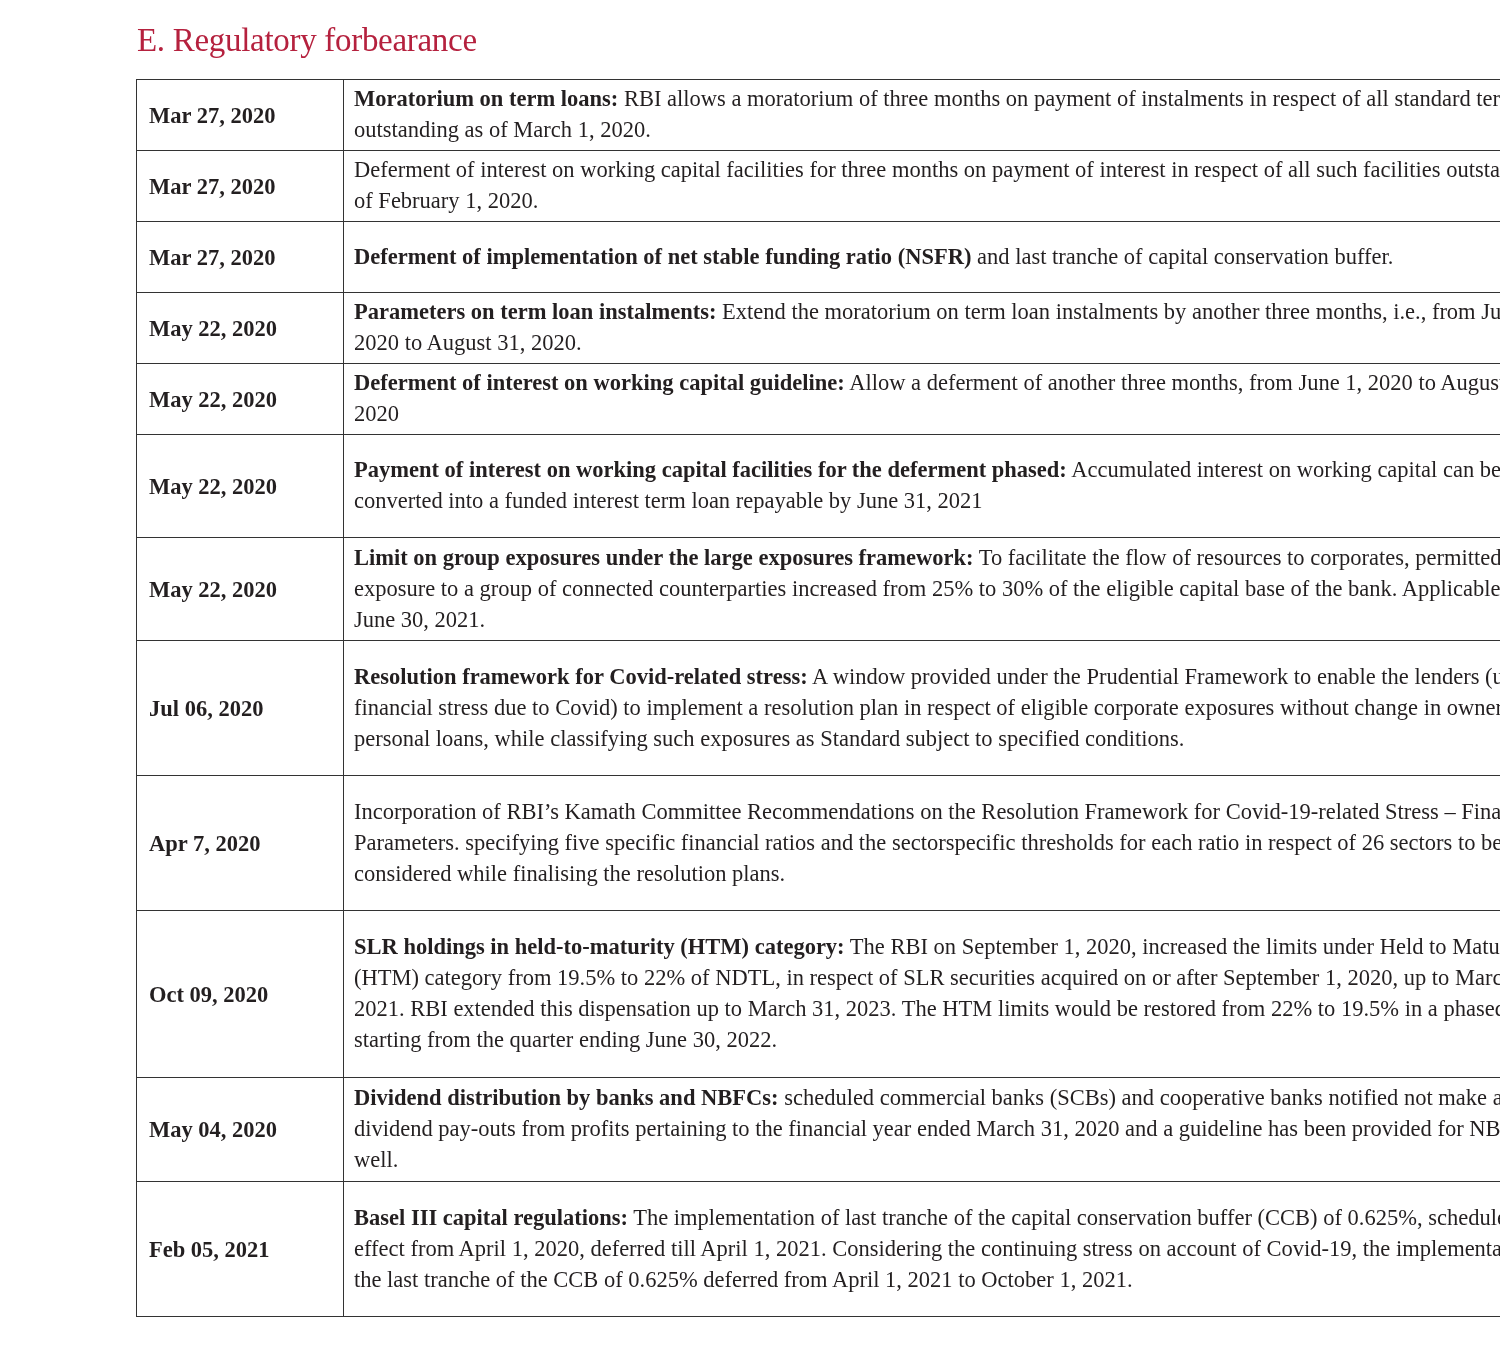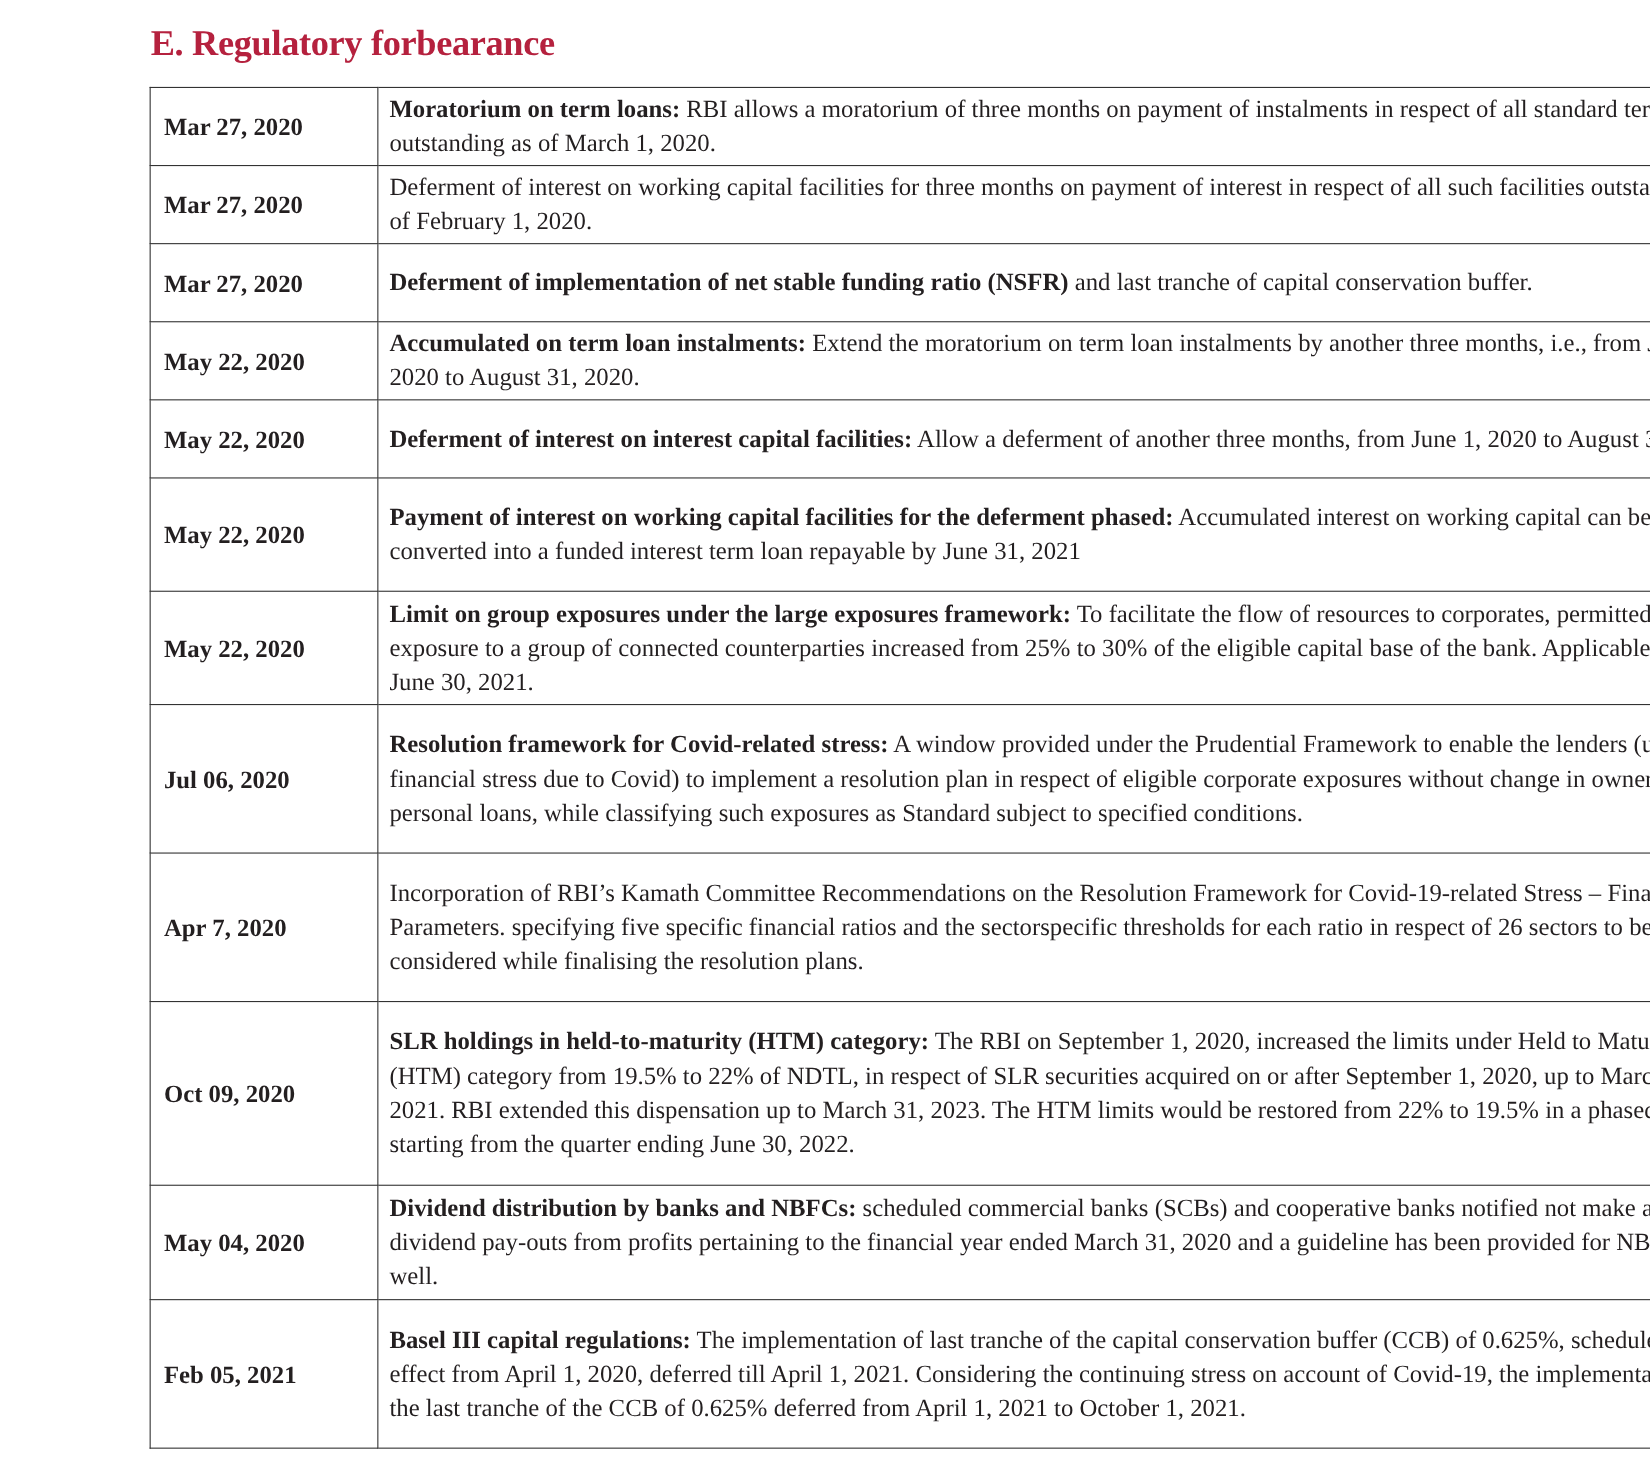--- a/index.html
+++ b/index.html
@@ -1,17 +1,17 @@
 <!DOCTYPE html>
 <html><head>
 <meta charset="utf-8">
 <style>
   html, body { margin: 0; padding: 0; background: #ffffff; }
   body { width: 1500px; height: 1347px; position: relative; font-family: "Liberation Serif", "DejaVu Serif", serif; color: #231f20; }
-  .title { position: absolute; left: 137px; top: 22px; font-size: 33px; color: #b5213e; font-weight: bold; letter-spacing: -0.3px; }
+  .title { position: absolute; left: 137px; top: 22px; font-size: 33px; color: #b5213e; font-weight: normal; letter-spacing: -0.3px; }
   table.forb { position: absolute; left: 136px; top: 79px; width: 1460px; border-collapse: collapse; }
   table.forb td { border: 1.5px solid #333; vertical-align: middle; font-size: 22.5px; line-height: 31px; }
   td.date { width: 194px; padding: 0 0 0 12px; font-weight: bold; }
   td.desc { padding: 3px 8px 5px 10px; }
   .b { font-weight: bold; text-align: center; }
 </style>
 </head>
 <body>
 
 <div class="title">E. Regulatory forbearance</div>
@@ -25,25 +25,25 @@
     <tr style="height:71px">
       <td class="date">Mar 27, 2020</td>
       <td class="desc"><span class="b"></span><span>Deferment of interest on working capital facilities for three months on payment of interest in respect of all such facilities outstanding as of February 1, 2020.</span></td>
     </tr>
     <tr style="height:71px">
       <td class="date">Mar 27, 2020</td>
       <td class="desc"><span class="b">Deferment of implementation of net stable funding ratio (NSFR)</span><span> and last tranche of capital conservation buffer.</span></td>
     </tr>
     <tr style="height:71px">
       <td class="date">May 22, 2020</td>
-      <td class="desc"><span class="b">Accumulated on term loan instalments:</span><span> Extend the moratorium on term loan instalments by another three months, i.e., from June 1, 2020 to August 31, 2020.</span></td>
+      <td class="desc"><span class="b">Parameters on term loan instalments:</span><span> Extend the moratorium on term loan instalments by another three months, i.e., from June 1, 2020 to August 31, 2020.</span></td>
     </tr>
     <tr style="height:71px">
       <td class="date">May 22, 2020</td>
-      <td class="desc"><span class="b">Deferment of interest on interest capital facilities:</span><span> Allow a deferment of another three months, from June 1, 2020 to August 31, 2020</span></td>
+      <td class="desc"><span class="b">Deferment of interest on working capital guideline:</span><span> Allow a deferment of another three months, from June 1, 2020 to August 31, 2020</span></td>
     </tr>
     <tr style="height:103px">
       <td class="date">May 22, 2020</td>
       <td class="desc"><span class="b">Payment of interest on working capital facilities for the deferment phased:</span><span> Accumulated interest on working capital can be converted into a funded interest term loan repayable by June 31, 2021</span></td>
     </tr>
     <tr style="height:103px">
       <td class="date">May 22, 2020</td>
       <td class="desc"><span class="b">Limit on group exposures under the large exposures framework:</span><span> To facilitate the flow of resources to corporates, permitted bank’s exposure to a group of connected counterparties increased from 25% to 30% of the eligible capital base of the bank. Applicable up to June 30, 2021.</span></td>
     </tr>
     <tr style="height:135px">

